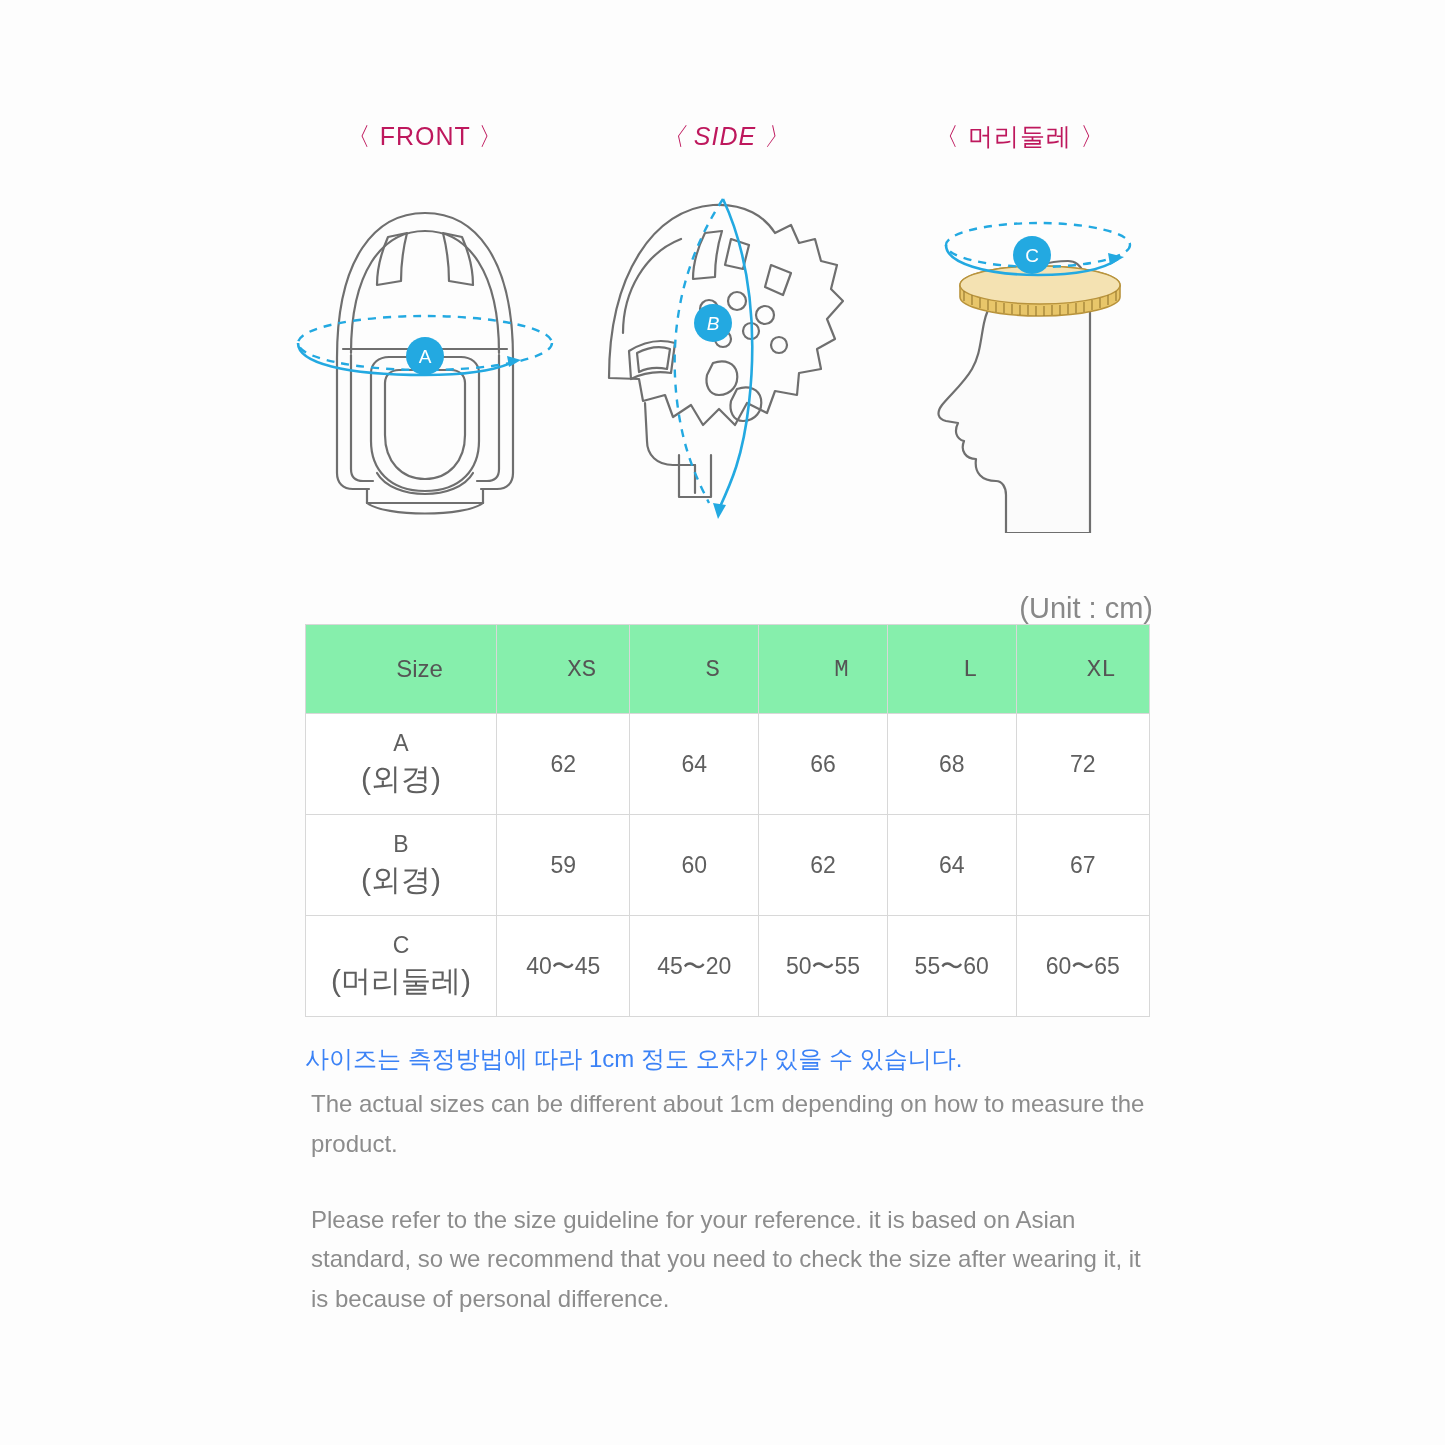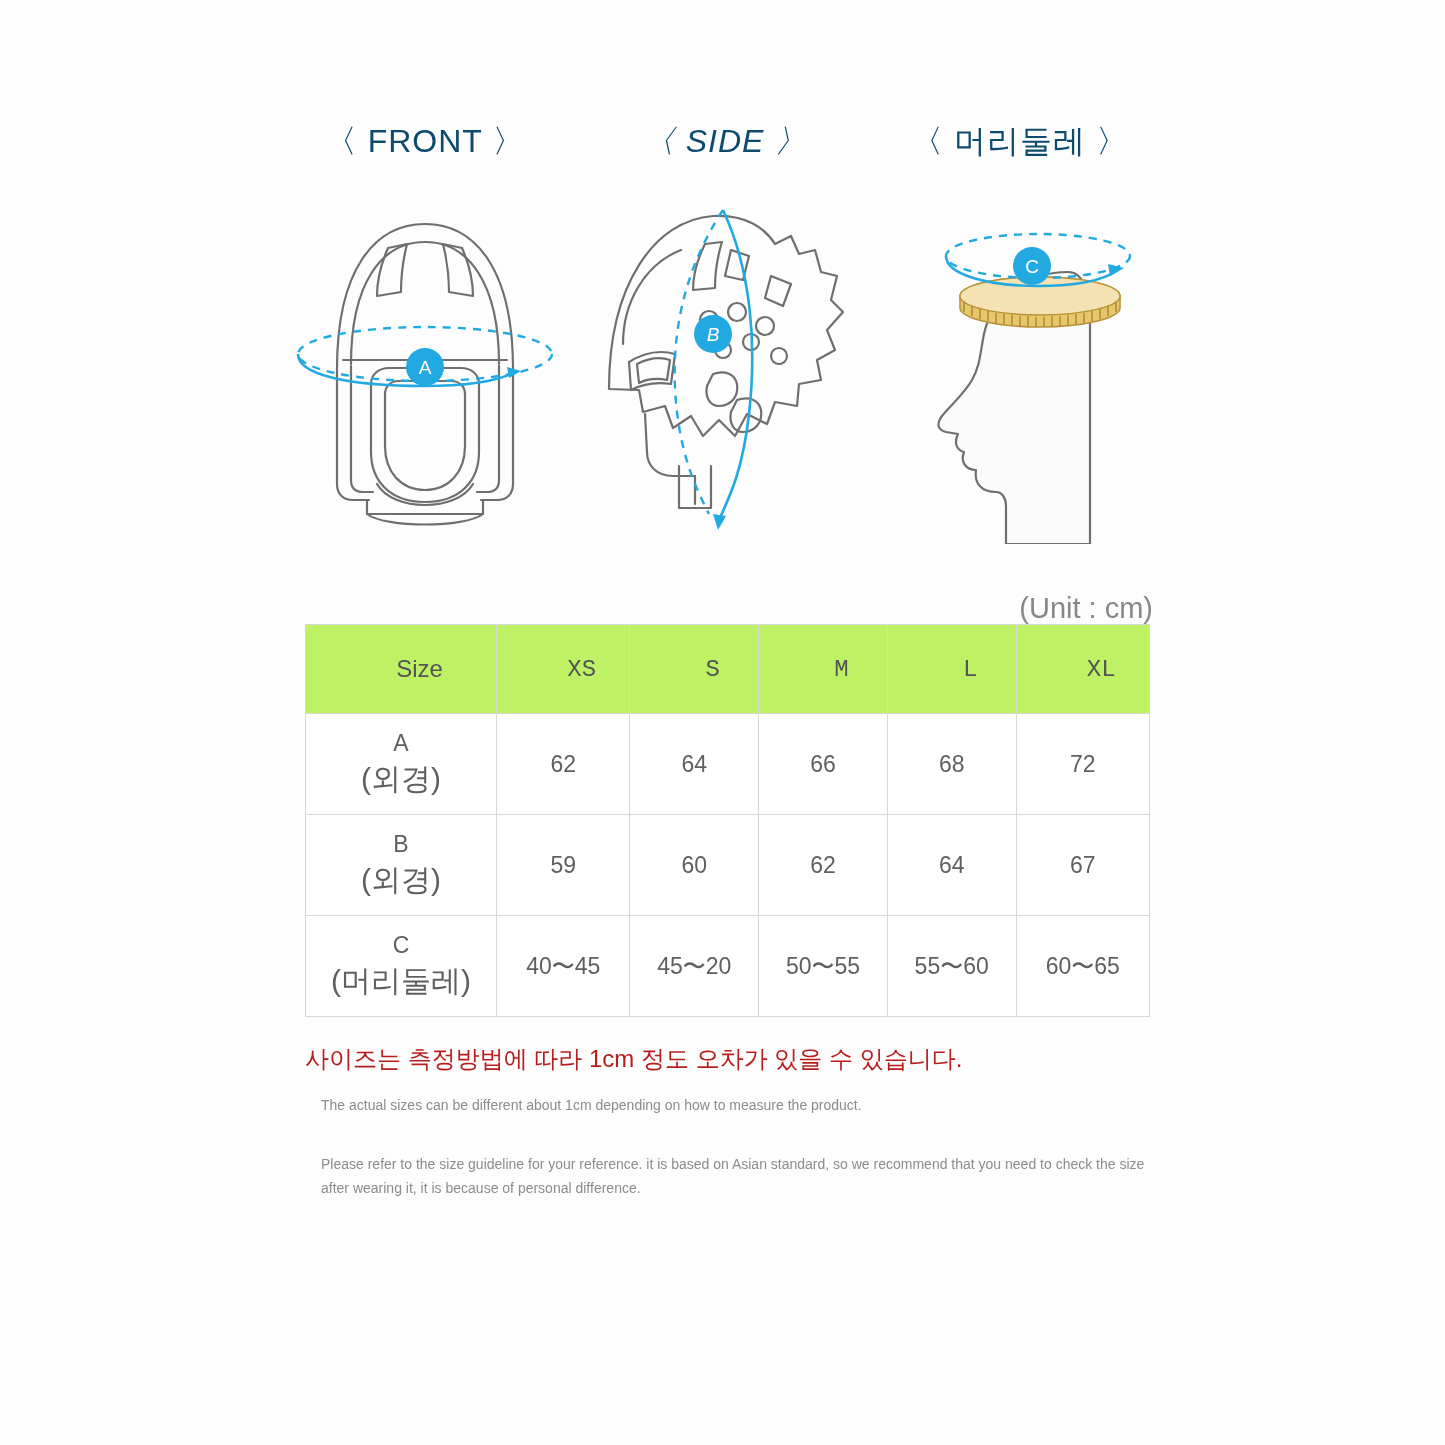--- a/index.html
+++ b/index.html
@@ -35,22 +35,22 @@
     top: 0;
     width: 280px;
     height: 430px;
   }
   .diagram-col.front { left: -15px; }
   .diagram-col.side  { left: 285px; font-style: italic; }
   .diagram-col.head  { left: 580px; }
 
   .view-label {
     text-align: center;
-    font-size: 32px;
-    color: #0c4a6e;
+    font-size: 25px;
+    color: #be185d;
     letter-spacing: 1px;
     font-weight: 400;
     white-space: nowrap;
   }
   .view-art {
     position: relative;
     width: 280px;
     height: 360px;
     margin-top: 20px;
   }
@@ -75,21 +75,21 @@
     font-size: 23px;
     color: #5f5f5f;
   }
   .size-table th, .size-table td {
     border: 1px solid #d8d8d8;
     text-align: center;
     font-weight: 400;
     padding: 0;
   }
   .size-table thead th {
-    background: #bef264;
+    background: #86efac;
     height: 88px;
     font-size: 24px;
     color: #555555;
     padding-left: 37px;
   }
   .size-table tbody td {
     height: 100px;
     background: #ffffff;
   }
   .size-table tbody td.rowhead {
@@ -106,29 +106,29 @@
   
   .notes {
     position: absolute;
     top: 1040px;
     left: 305px;
     width: 860px;
   }
   .note-block { margin-bottom: 36px; }
   .note-ko {
     font-size: 24px;
-    color: #b91c1c;
+    color: #3b82f6;
     line-height: 1.6;
     margin: 0 0 6px 0;
   }
   .note-en {
-    font-size: 14px;
+    font-size: 24px;
     color: #8c8c8c;
     line-height: 1.65;
-    margin: 16px;
+    margin: 6px;
   }
 
   .badge-text {
     font-size: 19px;
     fill: #ffffff;
     font-family: "Liberation Sans", sans-serif;
   }
 </style>
 </head>
 <body>

